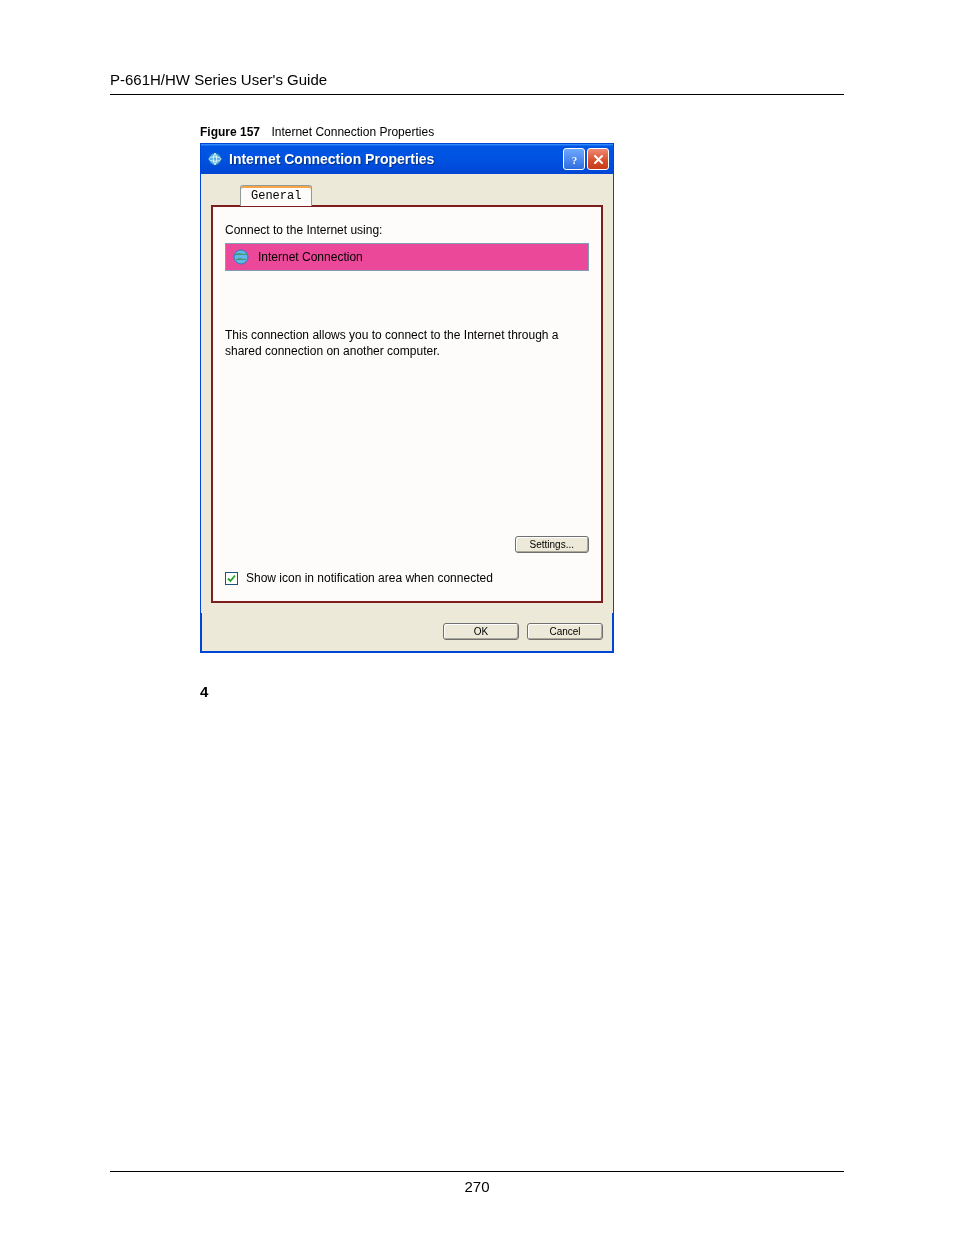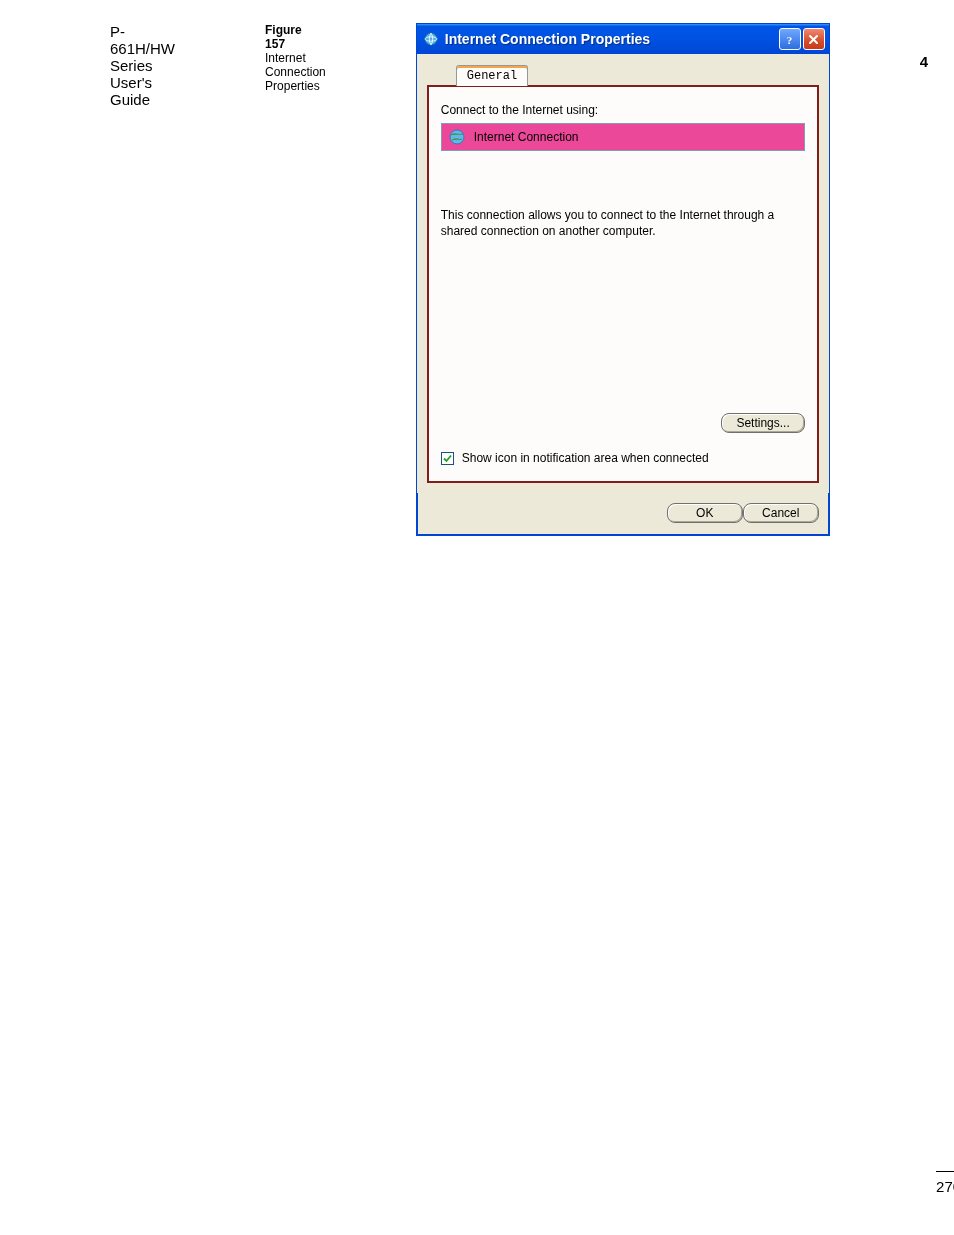--- a/index.html
+++ b/index.html
@@ -6,24 +6,24 @@
   body {
     margin: 0;
     padding: 0;
     font-family: Arial, Helvetica, sans-serif;
     background: #fff;
     width: 954px;
     height: 1235px;
     position: relative;
   }
   .page {
-    padding: 23px 110px 40px 110px;
+    padding: 71px 110px 40px 110px;
     height: 100%;
     display: flex;
-    flex-direction: row;
+    flex-direction: column;
   }
   .header-text {
     font-size: 15px;
     color: #000;
     margin-bottom: 6px;
   }
   .header-rule {
     border: none;
     border-top: 1.5px solid #000;
     margin: 0 0 30px 0;
@@ -128,24 +128,24 @@
     max-width: 340px;
     line-height: 1.35;
   }
   .xp-settings-row {
     position: absolute;
     right: 12px;
     bottom: 48px;
   }
   .xp-button {
     font-family: Tahoma, sans-serif;
-    font-size: 12px;
+    font-size: 10px;
     background: #ece9d8;
     border: 1px solid #707070;
-    border-radius: 8px;
+    border-radius: 3px;
     padding: 2px 14px;
     cursor: pointer;
     box-shadow: inset 1px 1px 0 #fff, inset -1px -1px 0 #aca899;
   }
   .xp-checkbox-row {
     position: absolute;
     bottom: 16px;
     left: 12px;
     display: flex;
     align-items: center;
@@ -154,21 +154,21 @@
   .xp-checkbox {
     width: 13px; height: 13px;
     border: 1px solid #1c5180;
     background: #fff;
     display: flex; align-items: center; justify-content: center;
   }
   .xp-checkbox svg { width: 11px; height: 11px; }
   .xp-dialog-btns {
     display: flex;
     justify-content: flex-end;
-    gap: 0;
+    gap: 8px;
     padding: 10px 10px 12px 10px;
   }
   .xp-dialog-btns .xp-button { width: 76px; text-align: center; }
 
   .step-line {
     margin-top: 30px;
     margin-left: 90px;
     font-size: 16px;
     font-family: "Times New Roman", Times, serif;
     display: flex;

